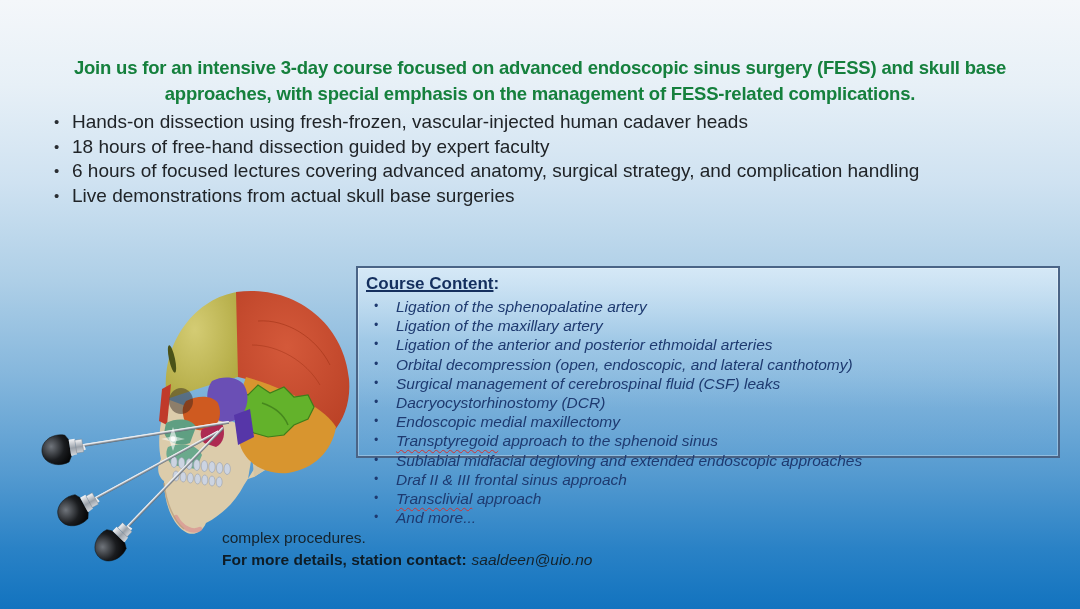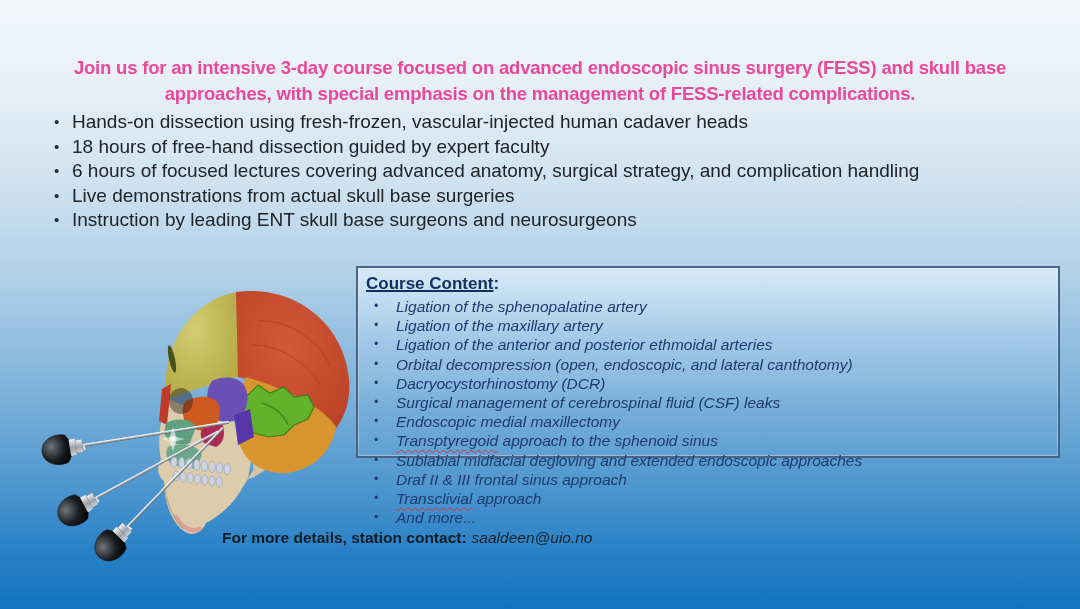--- a/index.html
+++ b/index.html
@@ -10,21 +10,21 @@
       #f4f7fa 0%, #e7f0f7 14%, #cfe2f1 30%, #aecfe7 46%,
       #84b6dc 62%, #549ad0 78%, #2a82c6 90%, #1273bf 100%);
     position:relative;
   }
   .slide{position:absolute;inset:0;}
 
   
   .title{
     position:absolute;top:55px;left:0;width:1080px;
     text-align:center;font-weight:bold;font-size:18.5px;line-height:26px;
-    color:#ec4899;letter-spacing:-0.2px;
+    color:#15803d;letter-spacing:-0.2px;
   }
 
   
   .highlights{
     position:absolute;top:104px;left:48px;width:960px;
     margin:6px;padding:0;list-style:none;
     font-size:19px;line-height:24.6px;color:#202428;
   }
   .highlights li{padding-left:18px;position:relative;}
   .highlights li::before{
@@ -82,21 +82,20 @@
   <div class="title">
     <div>Join us for an intensive 3-day course focused on advanced endoscopic sinus surgery (FESS) and skull base</div>
     <div>approaches, with special emphasis on the management of FESS-related complications.</div>
   </div>
 
   <ul class="highlights">
     <li>Hands-on dissection using fresh-frozen, vascular-injected human cadaver heads</li>
     <li>18 hours of free-hand dissection guided by expert faculty</li>
     <li>6 hours of focused lectures covering advanced anatomy, surgical strategy, and complication handling</li>
     <li>Live demonstrations from actual skull base surgeries</li>
-    <li>Instruction by leading ENT skull base surgeons and neurosurgeons</li>
   </ul>
 
   <svg class="skull" viewBox="0 0 334 310" aria-hidden="true">
     <defs>
       <linearGradient id="gSh" x1="0" y1="0" x2="0" y2="1">
         <stop offset="0" stop-color="#f0f2f4"></stop>
           <stop offset="0.5" stop-color="#a7adb5"></stop>
           <stop offset="1" stop-color="#5f666e"></stop>
       </linearGradient>
       <linearGradient id="gSil" x1="0" y1="0" x2="0" y2="1">
@@ -209,30 +208,31 @@
 
   <div class="panel">
     <div class="panel-head">
       <span class="hl">Course Content</span><span>:</span>
     </div>
     <ul>
       <li><span class="mis"></span><span>Ligation of the sphenopalatine artery</span></li>
       <li><span class="mis"></span><span>Ligation of the maxillary artery</span></li>
       <li><span class="mis"></span><span>Ligation of the anterior and posterior ethmoidal arteries</span></li>
       <li><span class="mis"></span><span>Orbital decompression (open, endoscopic, and lateral canthotomy)</span></li>
+      <li><span class="mis"></span><span>Surgical management of cerebrospinal fluid (CSF) leaks</span></li>
       <li><span class="mis"></span><span>Dacryocystorhinostomy (DCR)</span></li>
-      <li><span class="mis"></span><span>Surgical management of cerebrospinal fluid (CSF) leaks</span></li>
       <li><span class="mis"></span><span>Endoscopic medial maxillectomy</span></li>
       <li><span class="mis">Transptyregoid</span><span> approach to the sphenoid sinus</span></li>
       <li><span class="mis"></span><span>Sublabial midfacial degloving and extended endoscopic approaches</span></li>
       <li><span class="mis"></span><span>Draf II &amp; III frontal sinus approach</span></li>
       <li><span class="mis">Transclivial</span><span> approach</span></li>
       <li><span class="mis"></span><span>And more...</span></li>
     </ul>
   </div>
 
   <div class="footer">
+    <div>complex procedures.</div>
     <div>
       <span class="b">For more details, station contact:</span><span class="em">saaldeen@uio.no</span>
     </div>
   </div>
 
 </div>
 
 </body></html>

